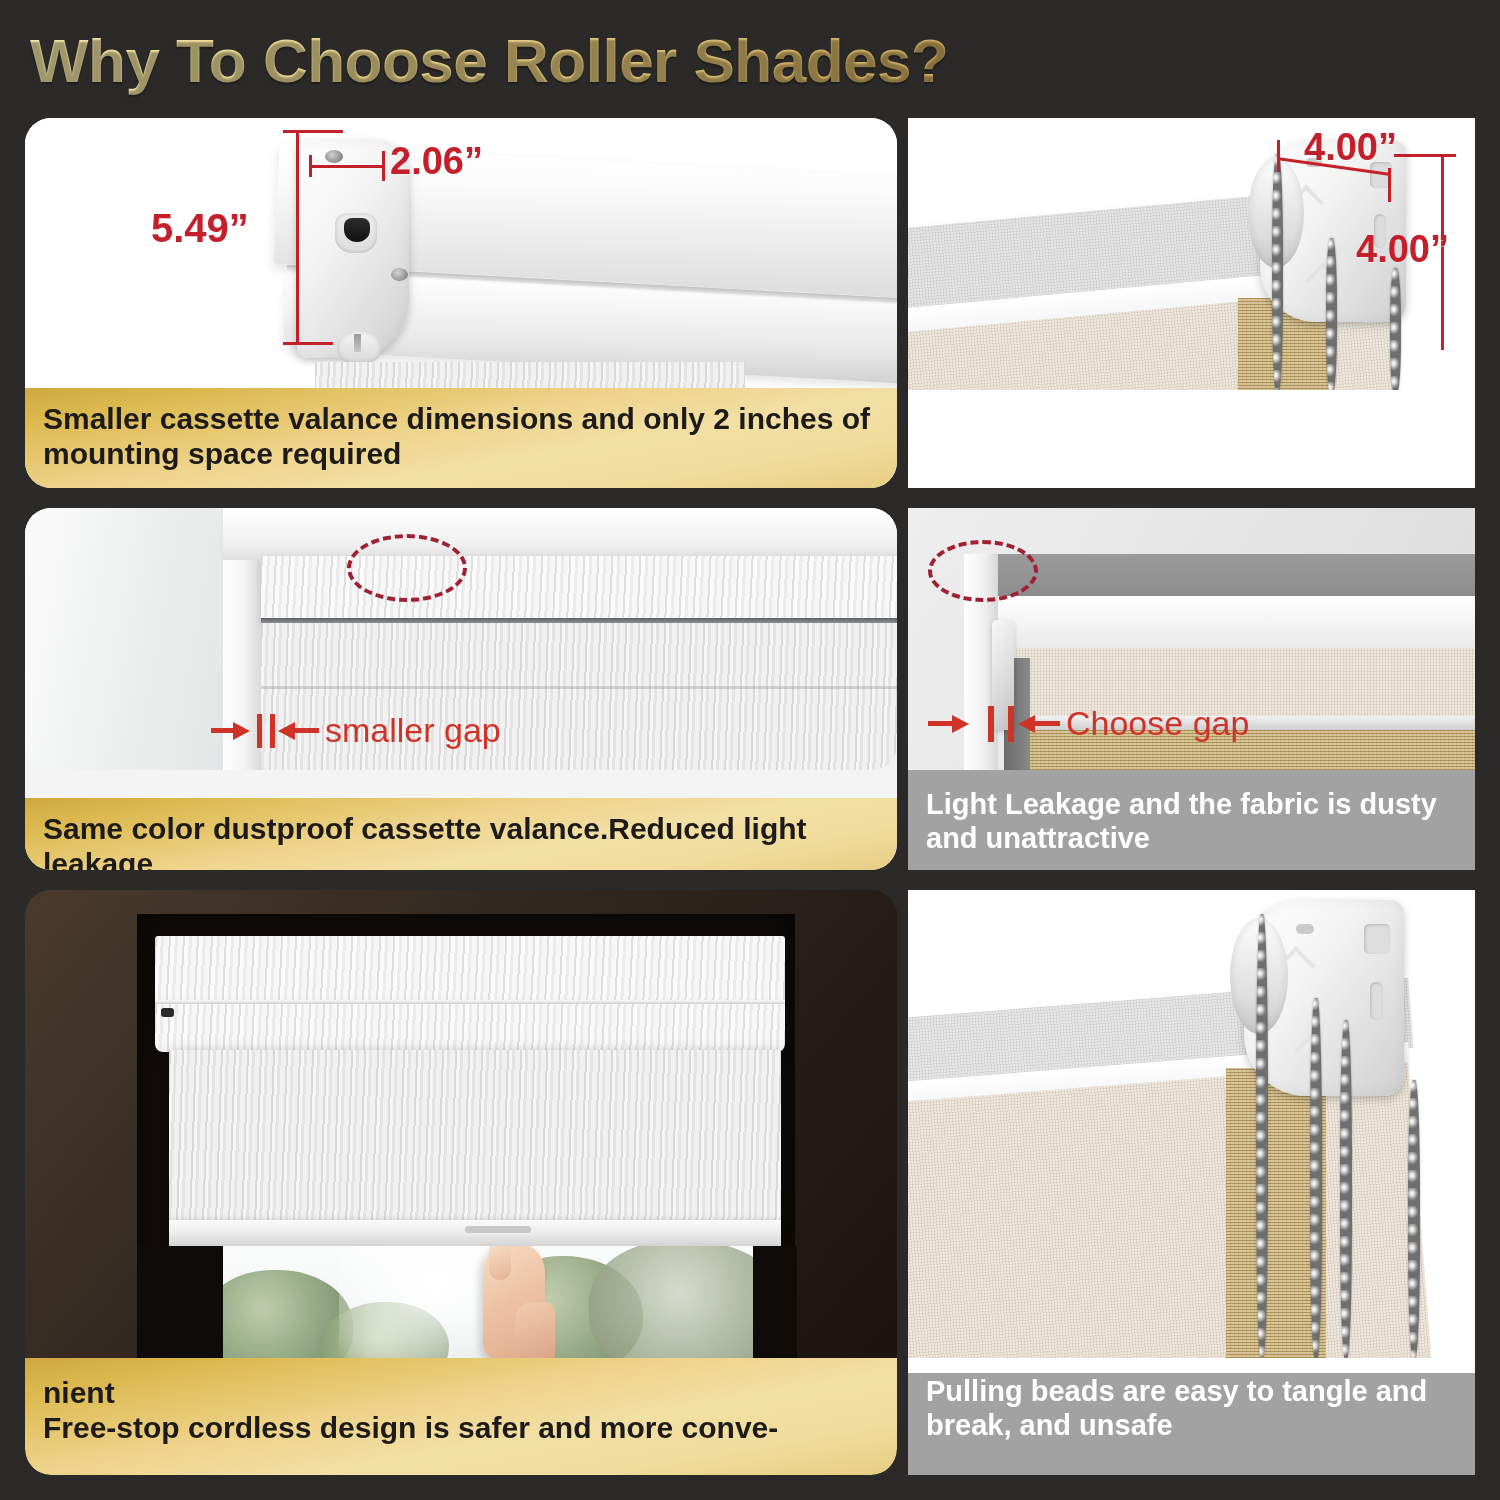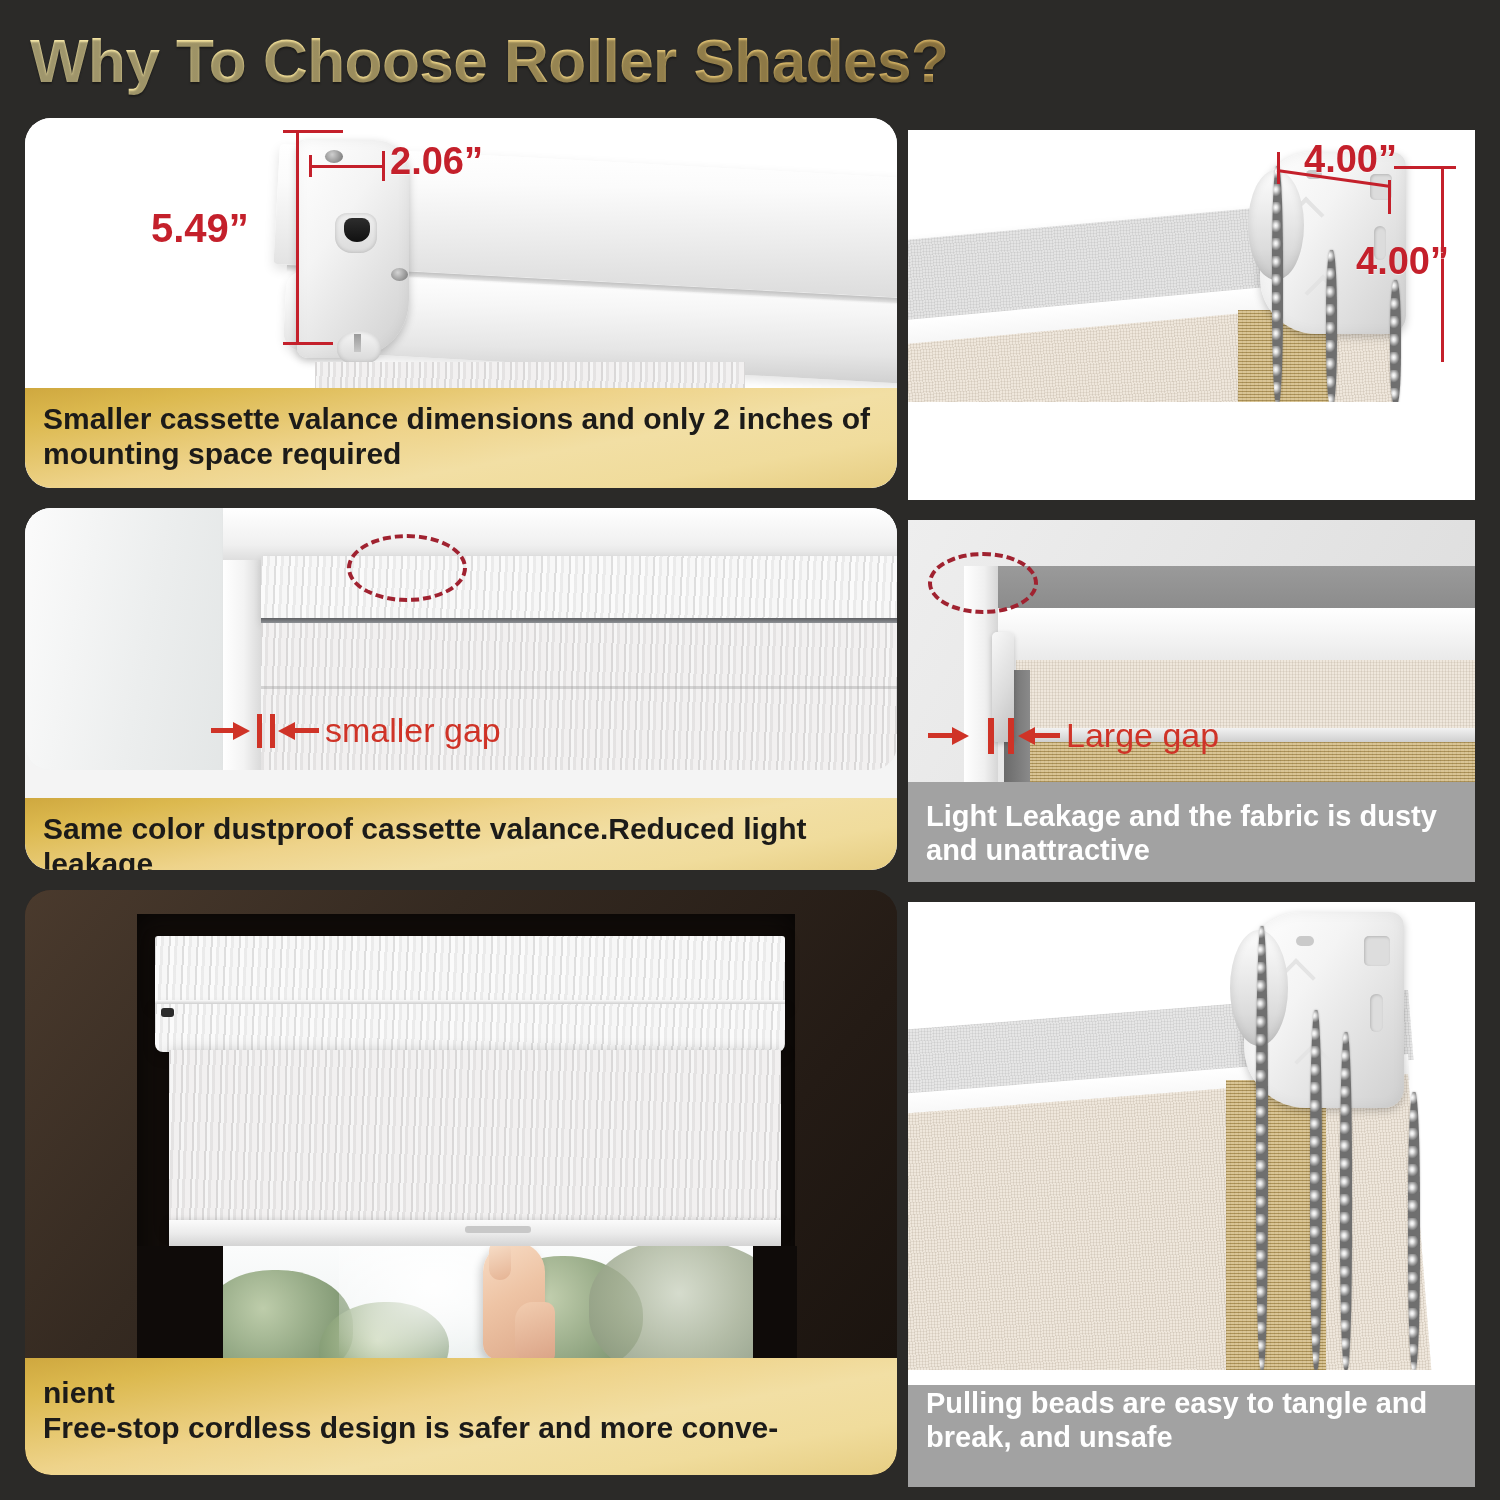--- a/index.html
+++ b/index.html
@@ -45,21 +45,21 @@
     -webkit-text-fill-color: transparent;
     text-shadow: 0 2px 2px rgba(0,0,0,0.35);
   }
 
   
   .panel {
     position: absolute;
     overflow: hidden;
   }
   .panel.good { border-radius: 26px; }
-  .panel.bad  { border-radius: 0; margin-top: 12px; }
+  .panel.bad  { border-radius: 0; }
 
   .stage {
     position: absolute;
     left: 0; right: 0; top: 0;
     overflow: hidden;
   }
 
   
   .cap {
     position: absolute;
@@ -390,21 +390,21 @@
 
       <div class="gap-bar" style="left:80px; top:198px; width:6px; height:36px;"></div>
       <div class="gap-bar" style="left:100px; top:198px; width:6px; height:36px;"></div>
 
       <div class="arrow-tail" style="left:20px; top:213px; width:26px;"></div>
       <div class="arrow-r" style="left:44px; top:207px;"></div>
 
       <div class="arrow-l" style="left:110px; top:207px;"></div>
       <div class="arrow-tail" style="left:126px; top:213px; width:26px;"></div>
 
-      <div class="gap-lbl" style="left:158px; top:196px; font-size:34px;">Large gap</div>
+      <div class="gap-lbl" style="left:158px; top:196px; font-size:34px;">Choose gap</div>
     </div>
 
     <div class="cap gray" style="height:100px; font-size:29px; padding-top:18px;">Light Leakage and the fabric is dusty and unattractive</div>
   </div>
 
   <div class="panel good" style="left:25px; top:890px; width:872px; height:585px; background:#2a211c;">
 
     <div class="stage" style="height:468px;
                 background:linear-gradient(115deg,#3a2e25 0%,#2e241d 40%,#241c16 100%);">
 

